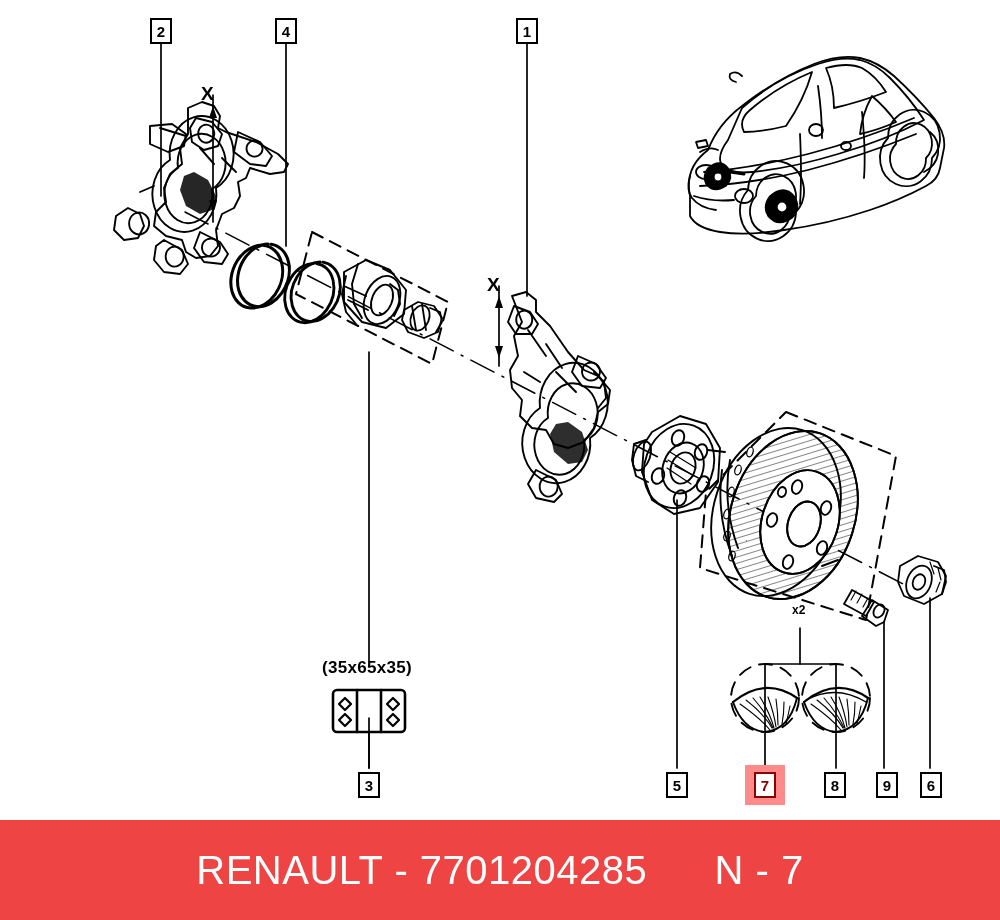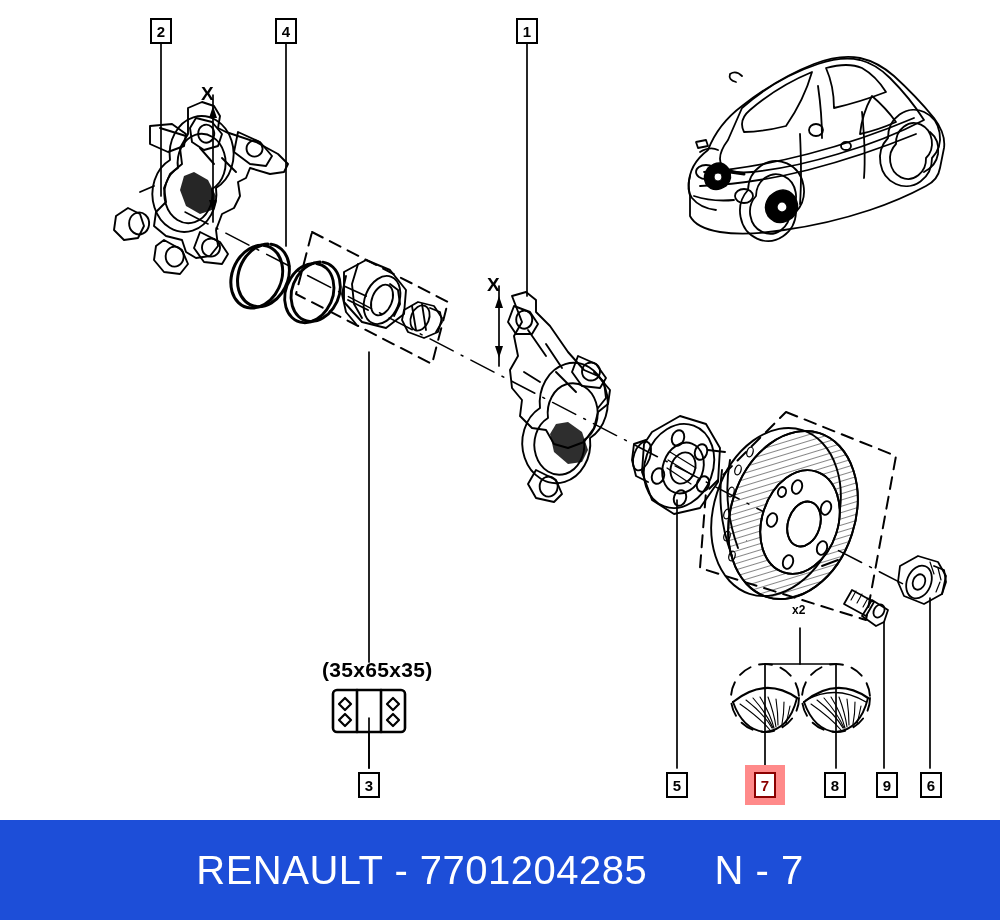--- a/index.html
+++ b/index.html
@@ -13,25 +13,25 @@
            display:flex;align-items:center;justify-content:center;
            font-family:"Liberation Sans",sans-serif;font-size:15px;font-weight:700;color:#000;
            line-height:1;box-sizing:border-box;}
   .callout.hl{border-color:#8b0000;color:#8b0000;background:#ffffff;}
   .hl-pad{position:absolute;background:#ff8a8a;}
 
   
   .dlabel{position:absolute;font-family:"Liberation Sans",sans-serif;color:#000;
           font-weight:700;white-space:nowrap;line-height:1;}
   .lbl-x{font-size:19px;}
-  .lbl-bearing{font-size:21px;letter-spacing:.3px;}
+  .lbl-bearing{font-size:17px;letter-spacing:.3px;}
   .lbl-x2{font-size:12px;}
 
   
-  #footer{position:absolute;left:0;top:820px;width:1000px;height:100px;background:#1d4ed8;
+  #footer{position:absolute;left:0;top:820px;width:1000px;height:100px;background:#ef4444;
           display:flex;align-items:center;justify-content:center;}
   #footer-text{font-family:"Liberation Sans",sans-serif;font-size:40px;color:#fff;
                letter-spacing:.5px;white-space:nowrap;font-weight:400;}
   #footer-text .gap{display:inline-block;width:44px;}
 </style>
 </head>
 <body>
 
 <div id="page">
 

